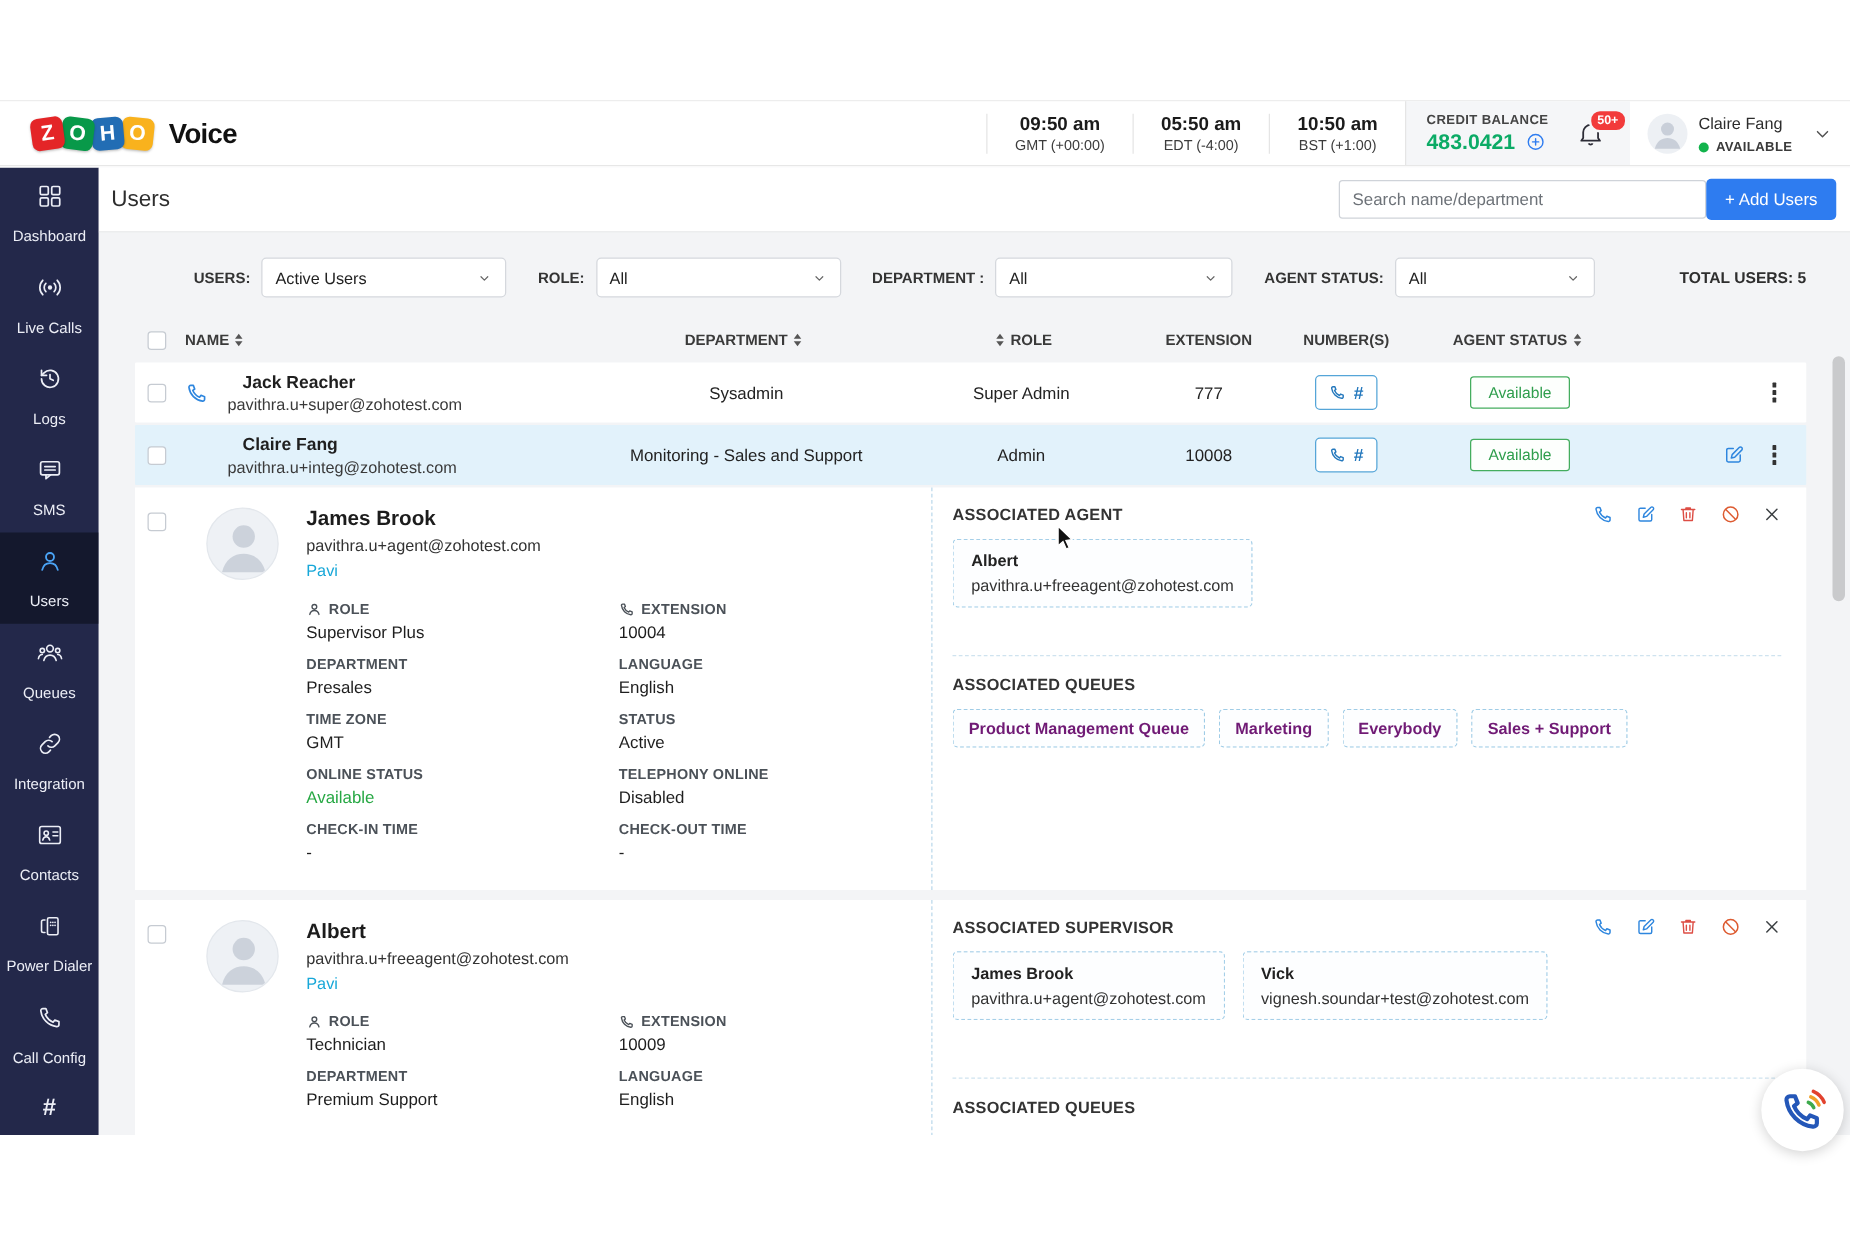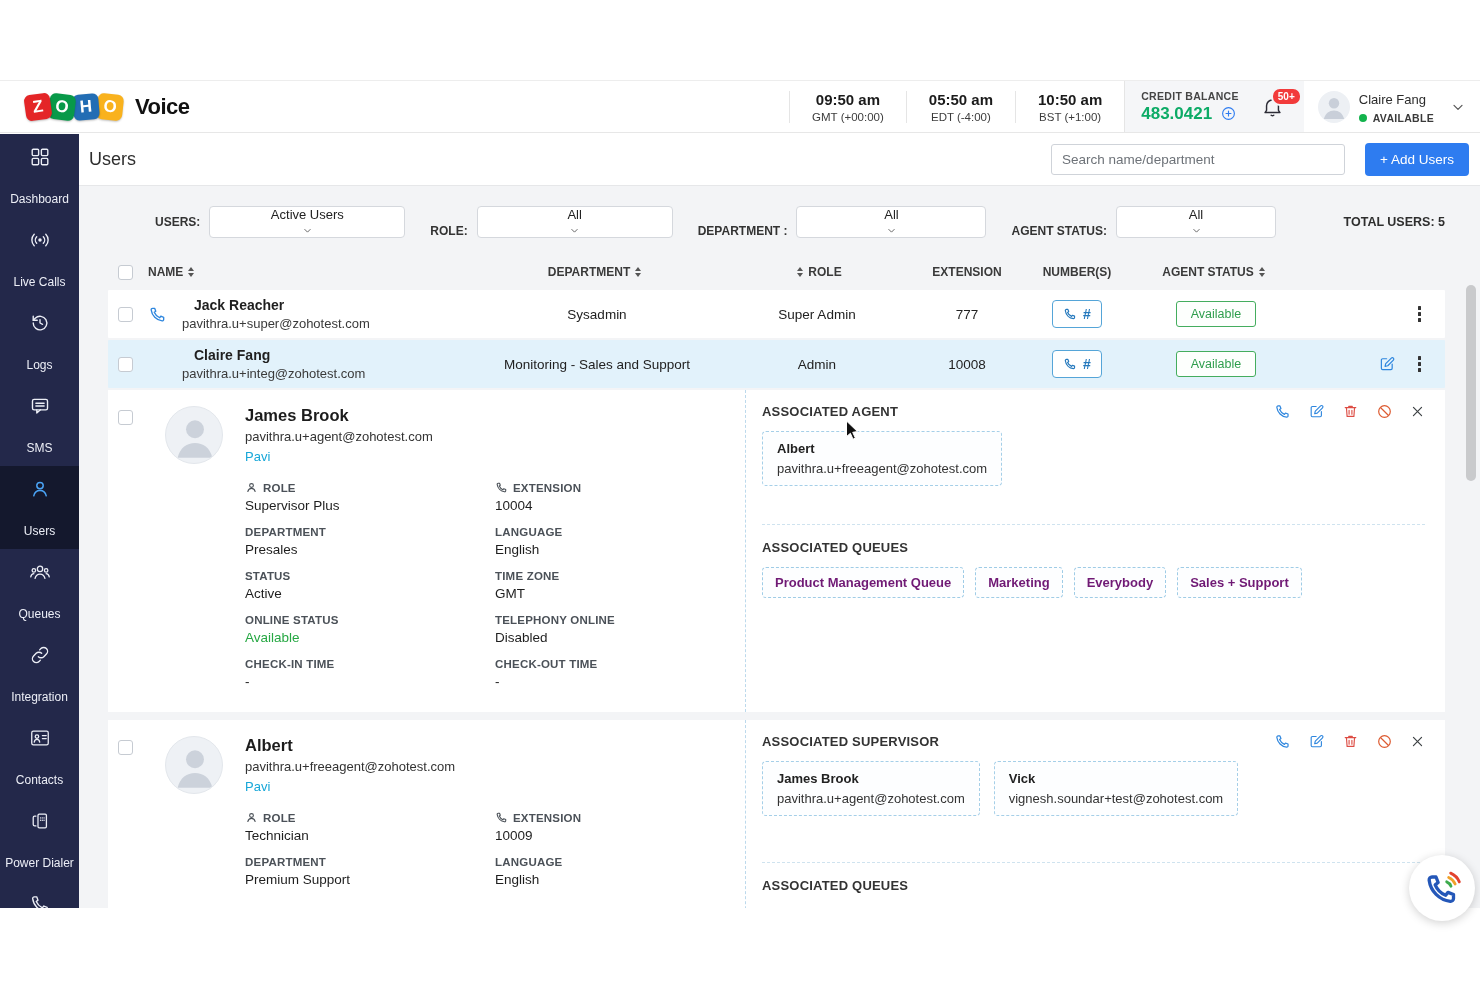--- a/index.html
+++ b/index.html
@@ -35,41 +35,41 @@
   .uinfo { margin-left:9px; }
   .uname { font-size:13px; color:#2c2c2c; }
   .ustatus { display:flex; align-items:center; margin-top:4px; }
   .gdot { width:8px; height:8px; border-radius:50%; background:#12b34c; margin-right:6px; }
   .ustext { font-size:10.5px; font-weight:bold; color:#3a3a3a; letter-spacing:.3px; }
   .chev { margin-left:16px; }
 
   .shell { position:absolute; top:134px; left:0; width:1480px; height:774px; display:flex; overflow:hidden; }
   .sidebar { width:79px; background:#23284a; color:#eceef6; display:flex; flex-direction:column; align-items:center; overflow:hidden; }
   .sbitem { width:100%; padding:12px 0 11px; display:flex; flex-direction:column; align-items:center; cursor:pointer; }
-  .sbitem .sblabel { font-size:12px; margin-top:24px; }
+  .sbitem .sblabel { font-size:12px; margin-top:14px; }
   .sbitem.active { background:#14182d; }
   .sbitem.active svg, .sbitem.active .glyph { color:#4aa3f5; }
   .glyph { font-size:19px; line-height:22px; height:22px; font-weight:bold; color:#eceef6; }
 
   .main { flex:1; display:flex; flex-direction:column; overflow:hidden; background:#f3f4f6; }
   .titlebar { height:52px; background:#fff; border-bottom:1px solid #e6e7e9; display:flex; align-items:center; padding:0 11px 0 10px; }
   .pagetitle { font-size:18px; color:#2e2e2e; font-weight:500; }
   .searchbox { margin-left:auto; width:294px; height:31px; border:1px solid #cfd3d9; border-radius:3px; padding:0 10px;
                font-size:13.5px; color:#333; font-family:"Liberation Sans", sans-serif; }
   .searchbox::placeholder { color:#6d7278; }
-  .addbtn { margin-left:20px; height:33px; background:#2e7cf0; color:#fff; border:none; border-radius:4px;
+  .addbtn { margin-left:0; height:33px; background:#2e7cf0; color:#fff; border:none; border-radius:4px;
             font-size:13.5px; padding:0 15px; cursor:pointer; font-family:"Liberation Sans", sans-serif; }
 
   .content { flex:1; padding-top:20px; overflow:hidden; }
   .filters { display:flex; align-items:center; padding:0 35px 0 36px; height:32px; }
   .fgroup { display:flex; align-items:center;margin-left:40px; }
-  .fgroup + .fgroup { margin-left:25px;align-items:flex-end; }
+  .fgroup + .fgroup { margin-left:25px; }
   .flabel { font-size:12px; font-weight:bold; color:#333; margin-right:9px; white-space:nowrap; }
   .fselect { height:32px; background:#fff; border:1px solid #d5d8dd; border-radius:4px; display:flex; align-items:center;
-             padding:0 10px; font-size:13px; color:#222; cursor:pointer;flex-direction:column; }
+             padding:0 10px; font-size:13px; color:#222; cursor:pointer; }
   .fselect .fsval { flex:1; }
   .w196{width:196px} .w190{width:190px} .w160{width:160px}
   .total { margin-left:auto; font-size:12.5px; font-weight:bold; color:#2e2e2e; }
 
   .table { margin:16px 35px 0 29px; }
   .tgrid { display:grid; grid-template-columns:40px 34px 290px 250px 190px 110px 110px 168px 1fr; align-items:center; }
   .thead { height:36px; font-size:12px; font-weight:bold; color:#3a3a3a; }
   .thcell { display:flex; align-items:center; }
   .center { justify-content:center; text-align:center; }
   .sorticon { display:inline-flex; flex-direction:column; margin:0 5px; }
@@ -518,29 +518,29 @@
                   <div class="fval">Presales</div>
                 </div>
                 <div>
                   <div class="flab">
                       <span>LANGUAGE</span>
                     </div>
                   <div class="fval">English</div>
                 </div>
                 <div>
                   <div class="flab">
+                      <span>TIME ZONE</span>
+                    </div>
+                  <div class="fval">GMT</div>
+                </div>
+                <div>
+                  <div class="flab">
                       <span>STATUS</span>
                     </div>
                   <div class="fval">Active</div>
-                </div>
-                <div>
-                  <div class="flab">
-                      <span>TIME ZONE</span>
-                    </div>
-                  <div class="fval">GMT</div>
                 </div>
                 <div>
                   <div class="flab">
                       <span>ONLINE STATUS</span>
                     </div>
                   <div class="fval green">Available</div>
                 </div>
                 <div>
                   <div class="flab">
                       <span>TELEPHONY ONLINE</span>

